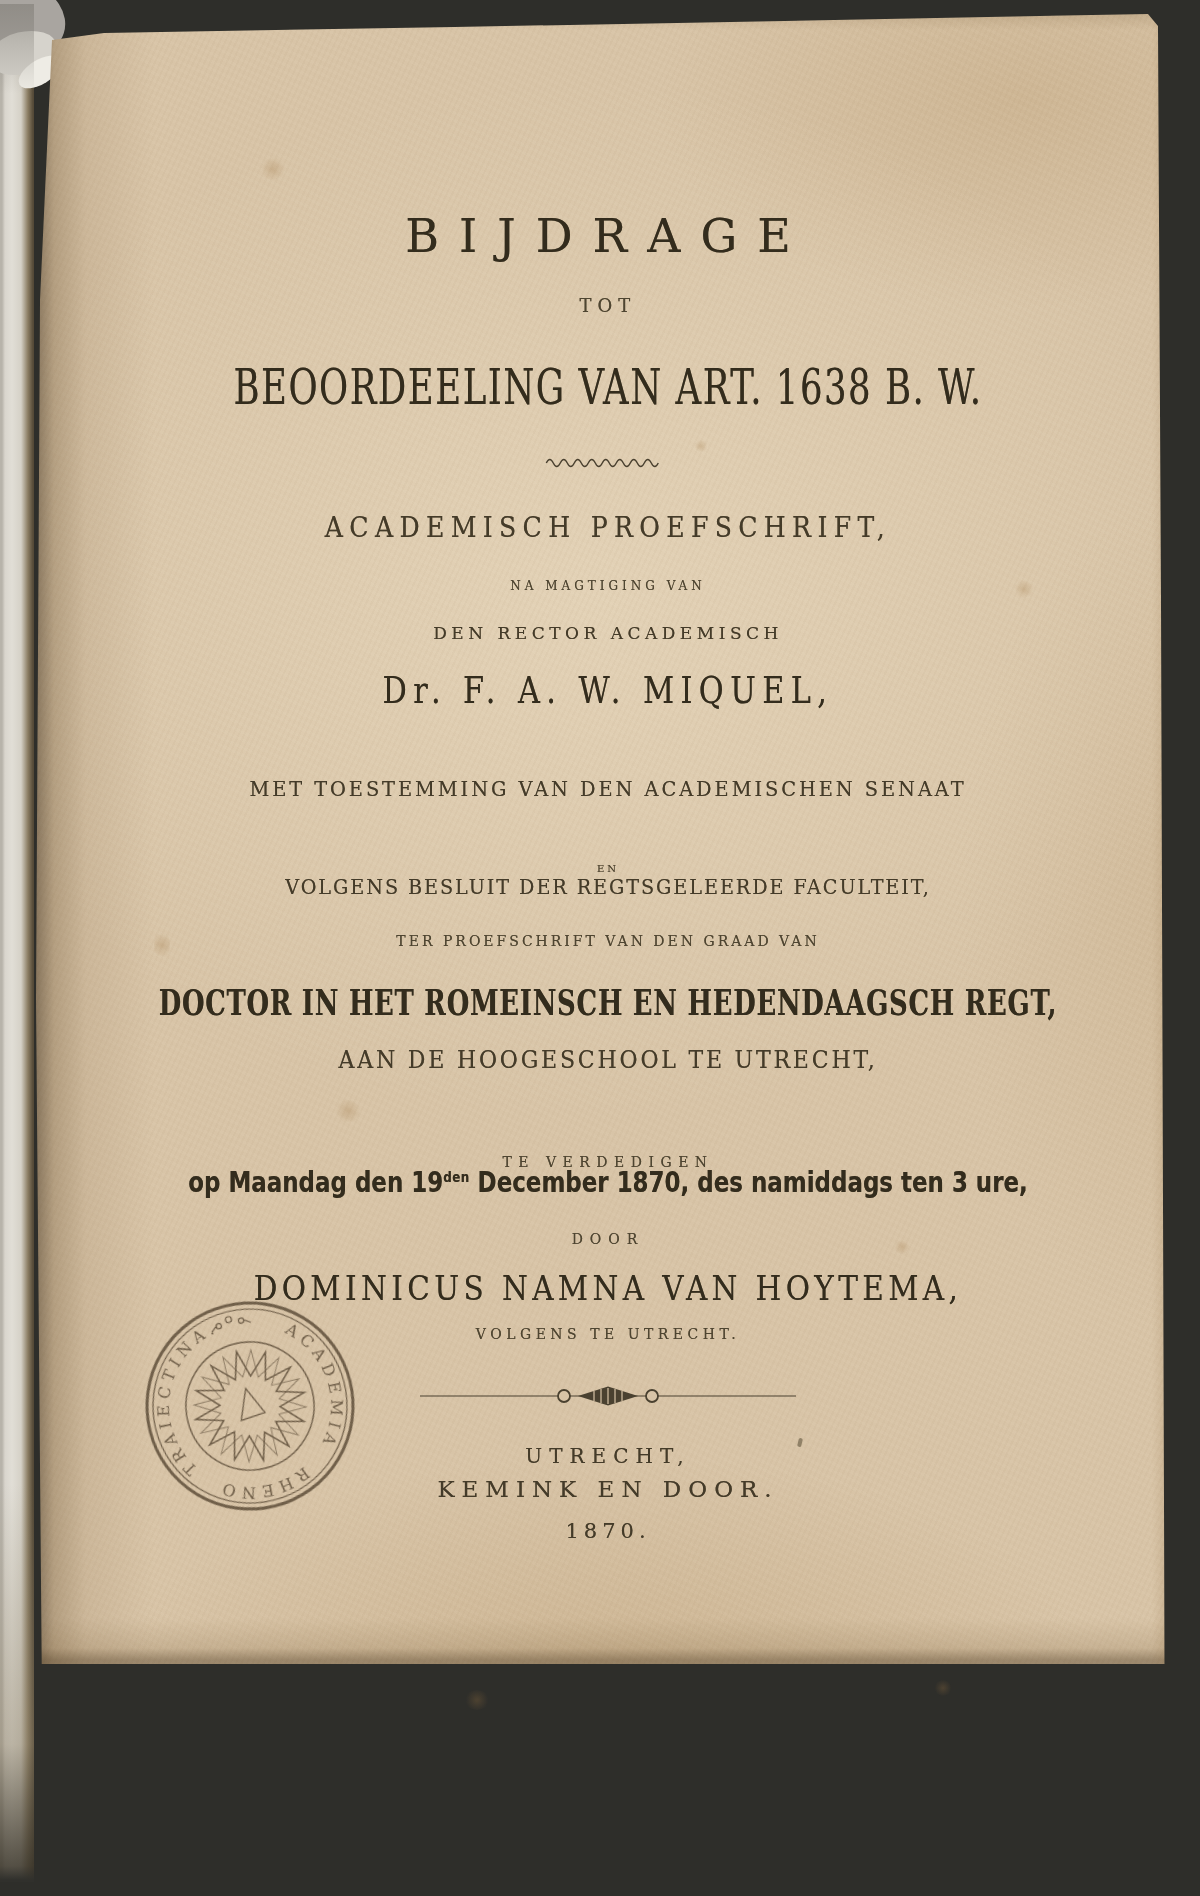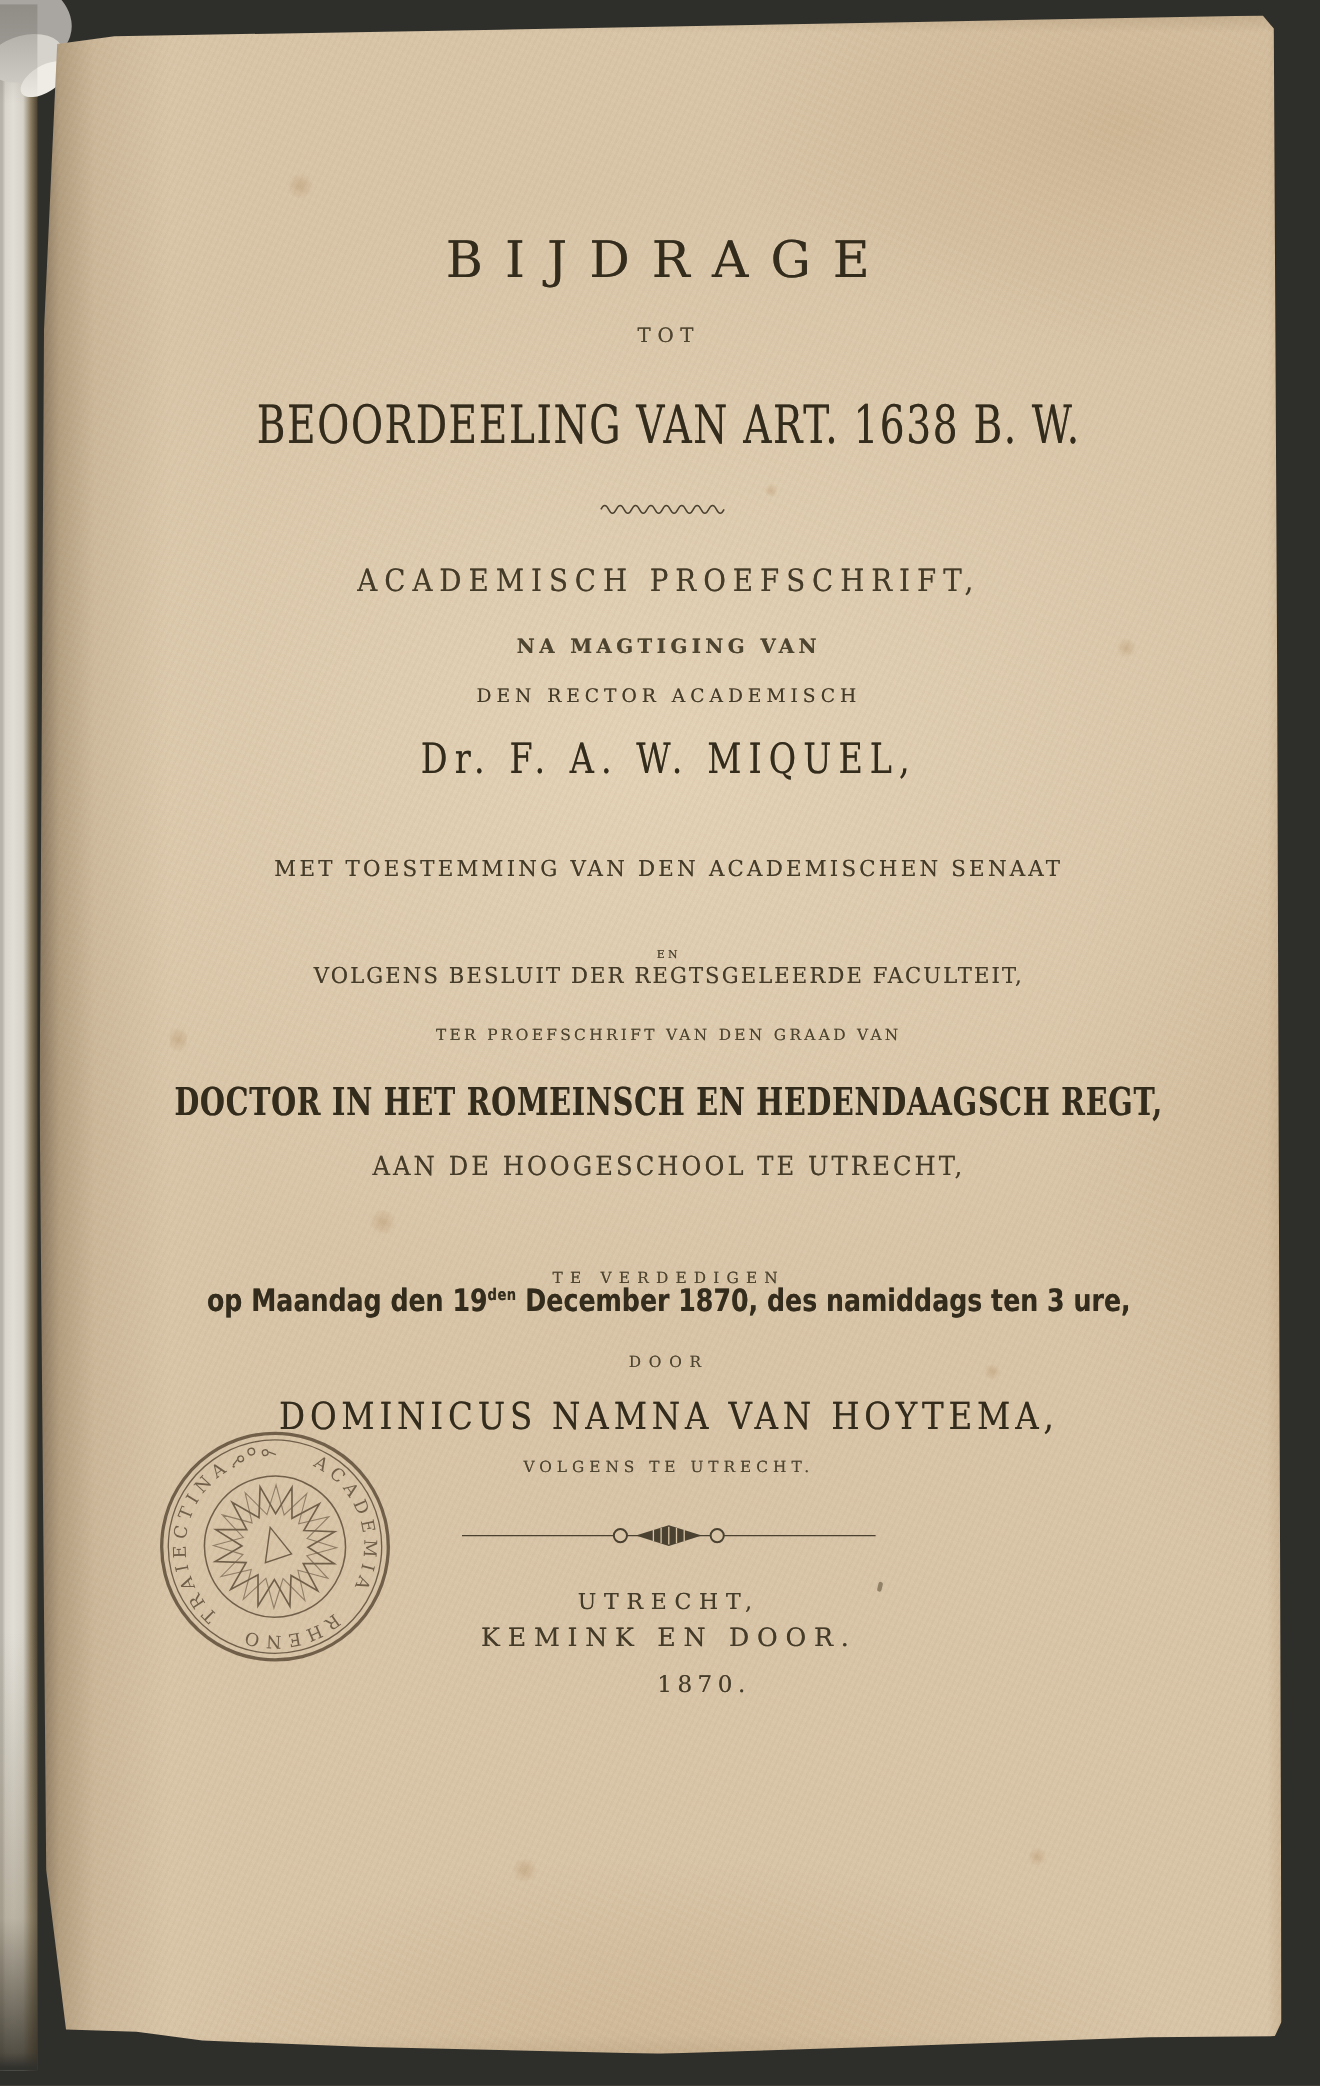--- a/index.html
+++ b/index.html
@@ -8,21 +8,21 @@
   
   .edge-strip{position:absolute;left:0;top:4px;width:34px;height:1878px;
     background:linear-gradient(90deg,#b7b3aa 0 2px,#d9d5cd 5px,#e1ded6 12px,#d5d1c7 21px,#8a7c62 28px,#554a38 33px);}
   .edge-strip-tone{position:absolute;left:0;top:4px;width:34px;height:1878px;
     background:linear-gradient(180deg,rgba(120,117,110,.5) 0,rgba(0,0,0,0) 90px,rgba(0,0,0,0) 1480px,rgba(140,128,104,.45) 1740px,rgba(60,55,44,.85) 1862px,#30302c 1876px);}
   .blob{position:absolute;border-radius:50%;}
   .blob-a{left:-26px;top:-18px;width:92px;height:74px;background:#a9a5a0;transform:rotate(18deg);}
   .blob-b{left:-12px;top:32px;width:70px;height:42px;background:#d6d3cc;transform:rotate(-14deg);}
   .blob-c{left:16px;top:60px;width:48px;height:24px;background:#eeece5;transform:rotate(-32deg);}
   
-  .page{position:absolute;left:34px;top:0;width:1148px;height:1896px;
+  .page{position:absolute;left:34px;top:0;width:1148px;height:1664px;
     background:
       radial-gradient(ellipse 900px 720px at 48% 36%,rgba(238,224,198,.5),rgba(0,0,0,0) 72%),
       radial-gradient(ellipse 520px 300px at 86% 6%,rgba(186,156,114,.35),rgba(0,0,0,0) 70%),
       radial-gradient(ellipse 640px 280px at 50% 100%,rgba(190,162,122,.42),rgba(0,0,0,0) 75%),
       radial-gradient(ellipse 300px 560px at 100% 55%,rgba(194,168,130,.32),rgba(0,0,0,0) 75%),
       #d8c4a7;
     clip-path:polygon(18px 40px,70px 33px,420px 27px,800px 20px,1114px 14px,1124px 26px,1127px 600px,1130px 1500px,1131px 1838px,1125px 1851px,1010px 1852px,760px 1861px,565px 1867px,300px 1861px,150px 1855px,90px 1847px,26px 1845px,8px 1700px,2px 1000px,6px 300px);}
   .shade{position:absolute;inset:0;pointer-events:none;}
   .shade-gutter{background:linear-gradient(90deg,rgba(62,46,26,.55) 0,rgba(110,86,54,.34) 20px,rgba(148,122,90,.18) 52px,rgba(0,0,0,0) 120px);}
   .shade-top{background:linear-gradient(180deg,rgba(82,62,36,.42) 0 3px,rgba(122,97,62,.2) 12px,rgba(0,0,0,0) 30px);}
@@ -35,41 +35,41 @@
   
   .content{position:absolute;inset:0;}
   .line{position:absolute;left:50%;white-space:nowrap;transform:translateX(-50%);
     text-align:center;line-height:1;color:#443b29;text-shadow:0 0 .6px rgba(70,58,38,.65);}
   .ink-strong{color:#332c1d;}
   .ink-light{color:#4e4531;}
   .l-title      {top:213px;font-size:46px;letter-spacing:20px;}
   .l-tot        {top:297px;font-size:18px;letter-spacing:6px;}
   .l-subtitle   {top:363px;font-size:48px;letter-spacing:2px;transform:translateX(-50%) scaleX(.74);}
   .l-academisch {top:514px;font-size:28px;letter-spacing:7px;transform:translateX(-50%) scaleX(.9);}
-  .l-namagtiging{top:580px;font-size:18px;letter-spacing:4px;font-weight:bold;}
+  .l-namagtiging{top:580px;font-size:12px;letter-spacing:4px;}
   .l-rectorlbl  {top:625px;font-size:17px;letter-spacing:4.5px;}
   .l-rector     {top:671px;font-size:38px;letter-spacing:8px;transform:translateX(-50%) scaleX(.8);}
   .l-rectortit  {top:732px;font-size:15px;letter-spacing:2.5px;}
   .l-senaat     {top:779px;font-size:20px;letter-spacing:3px;transform:translateX(-50%) scaleX(.97);}
   .l-en         {top:839px;font-size:10px;letter-spacing:3px;margin-top:25px;}
   .l-besluit    {top:877px;font-size:20px;letter-spacing:2px;transform:translateX(-50%) scaleX(.96);}
   .l-graad      {top:934px;font-size:14px;letter-spacing:3px;}
   .l-doctor     {top:985px;font-size:35px;font-weight:bold;letter-spacing:1px;transform:translateX(-50%) scaleX(.74);}
   .l-school     {top:1048px;font-size:24px;letter-spacing:3px;transform:translateX(-50%) scaleX(.92);}
   .l-verdedigen {top:1107px;font-size:14px;letter-spacing:6.5px;margin-top:48px;}
   .l-datum      {top:1169px;font-size:28px;font-weight:bold;letter-spacing:0;
                  font-family:"DejaVu Sans","Liberation Sans",sans-serif;
                  transform:translateX(-50%) scaleX(.82);}
   .l-datum .sup {font-size:.52em;vertical-align:super;letter-spacing:.5px;}
   .l-door       {top:1232px;font-size:14px;letter-spacing:7px;}
   .l-kandidaat  {top:1271px;font-size:34px;letter-spacing:5px;transform:translateX(-50%) scaleX(.87);}
   .l-geboren    {top:1327px;font-size:14px;letter-spacing:4.5px;}
   .l-stad       {top:1446px;font-size:20px;letter-spacing:7px;}
   .l-uitgever   {top:1478px;font-size:23px;letter-spacing:7px;}
-  .l-jaar       {top:1521px;font-size:21px;letter-spacing:5px;margin-left:32px;}
+  .l-jaar       {top:1521px;font-size:21px;letter-spacing:5px;}
   
   .orn{position:absolute;}
   .orn-squiggle{left:50%;top:455px;transform:translateX(-54%);}
   .orn-divider{left:50%;top:1384px;transform:translateX(-50%);}
   .stamp{position:absolute;left:101px;top:1291px;width:230px;height:230px;
          transform:rotate(-14deg);opacity:.85;mix-blend-mode:multiply;}
   .stamp text{font-family:"DejaVu Serif","Liberation Serif",serif;}
 </style>
 </head>
 <body>

